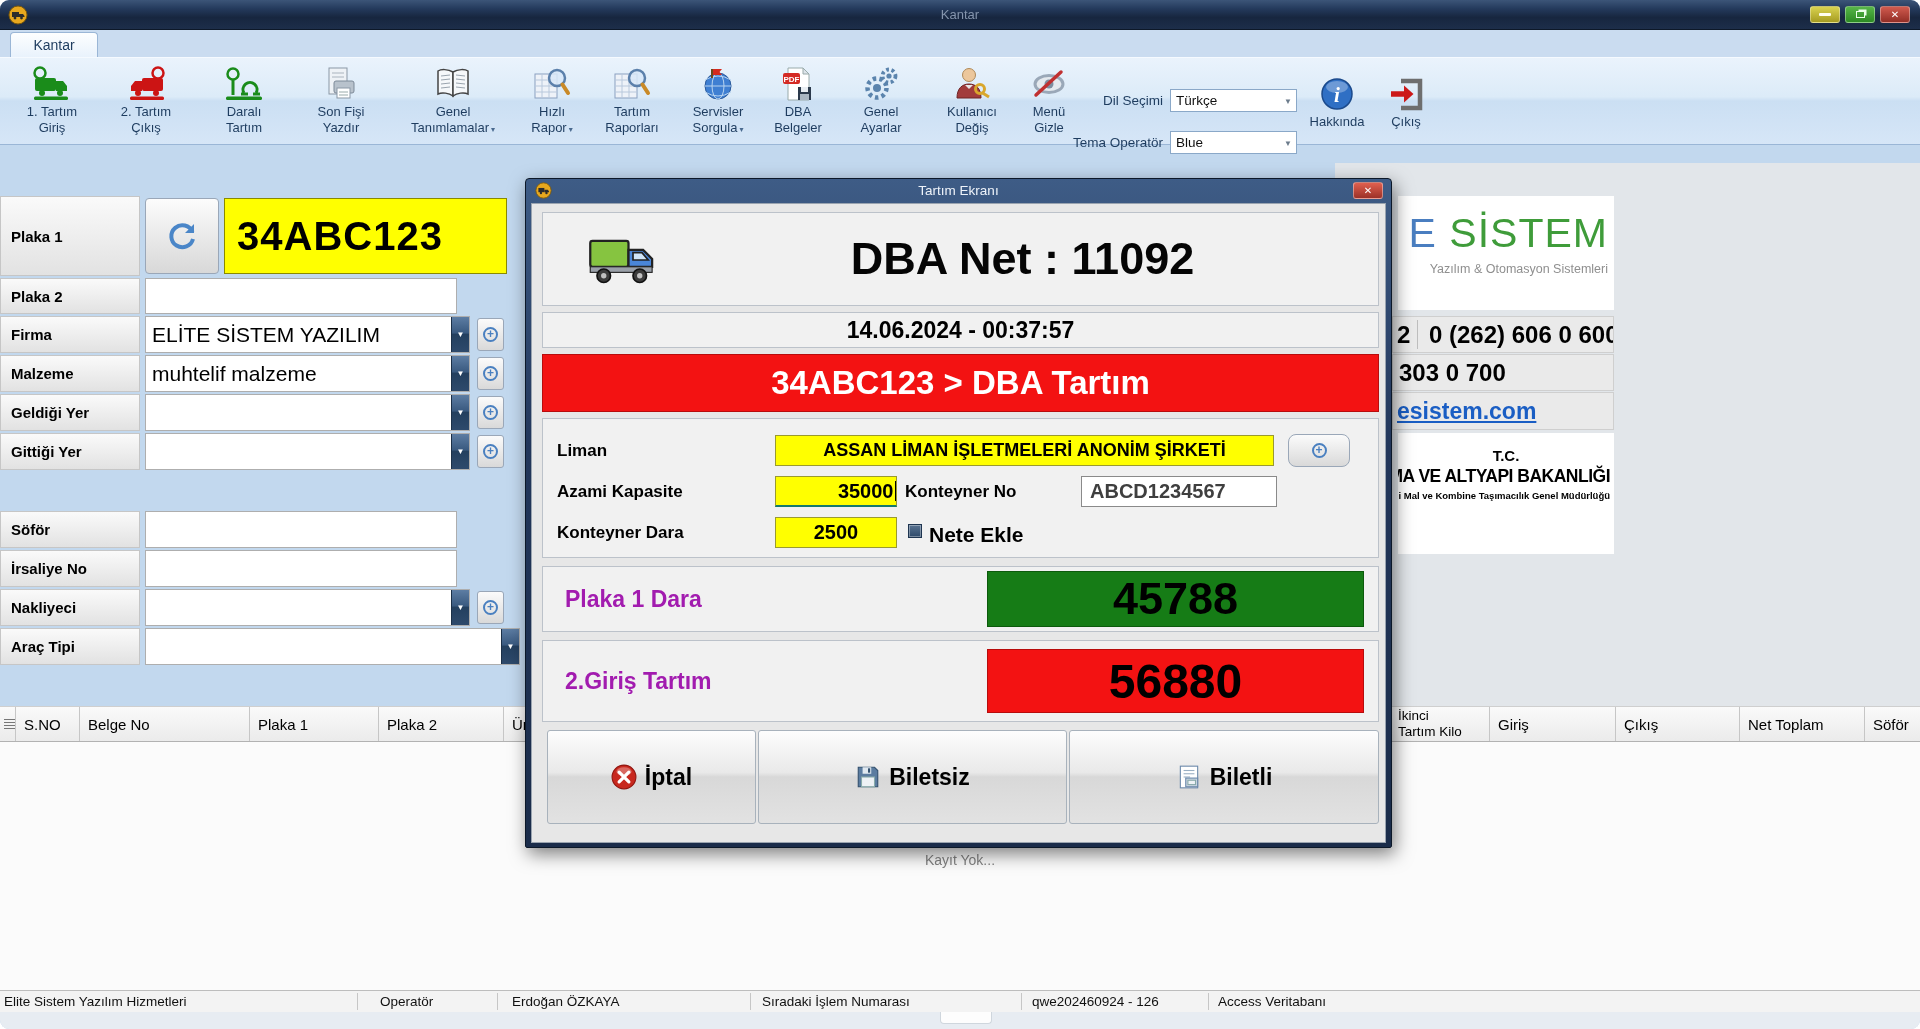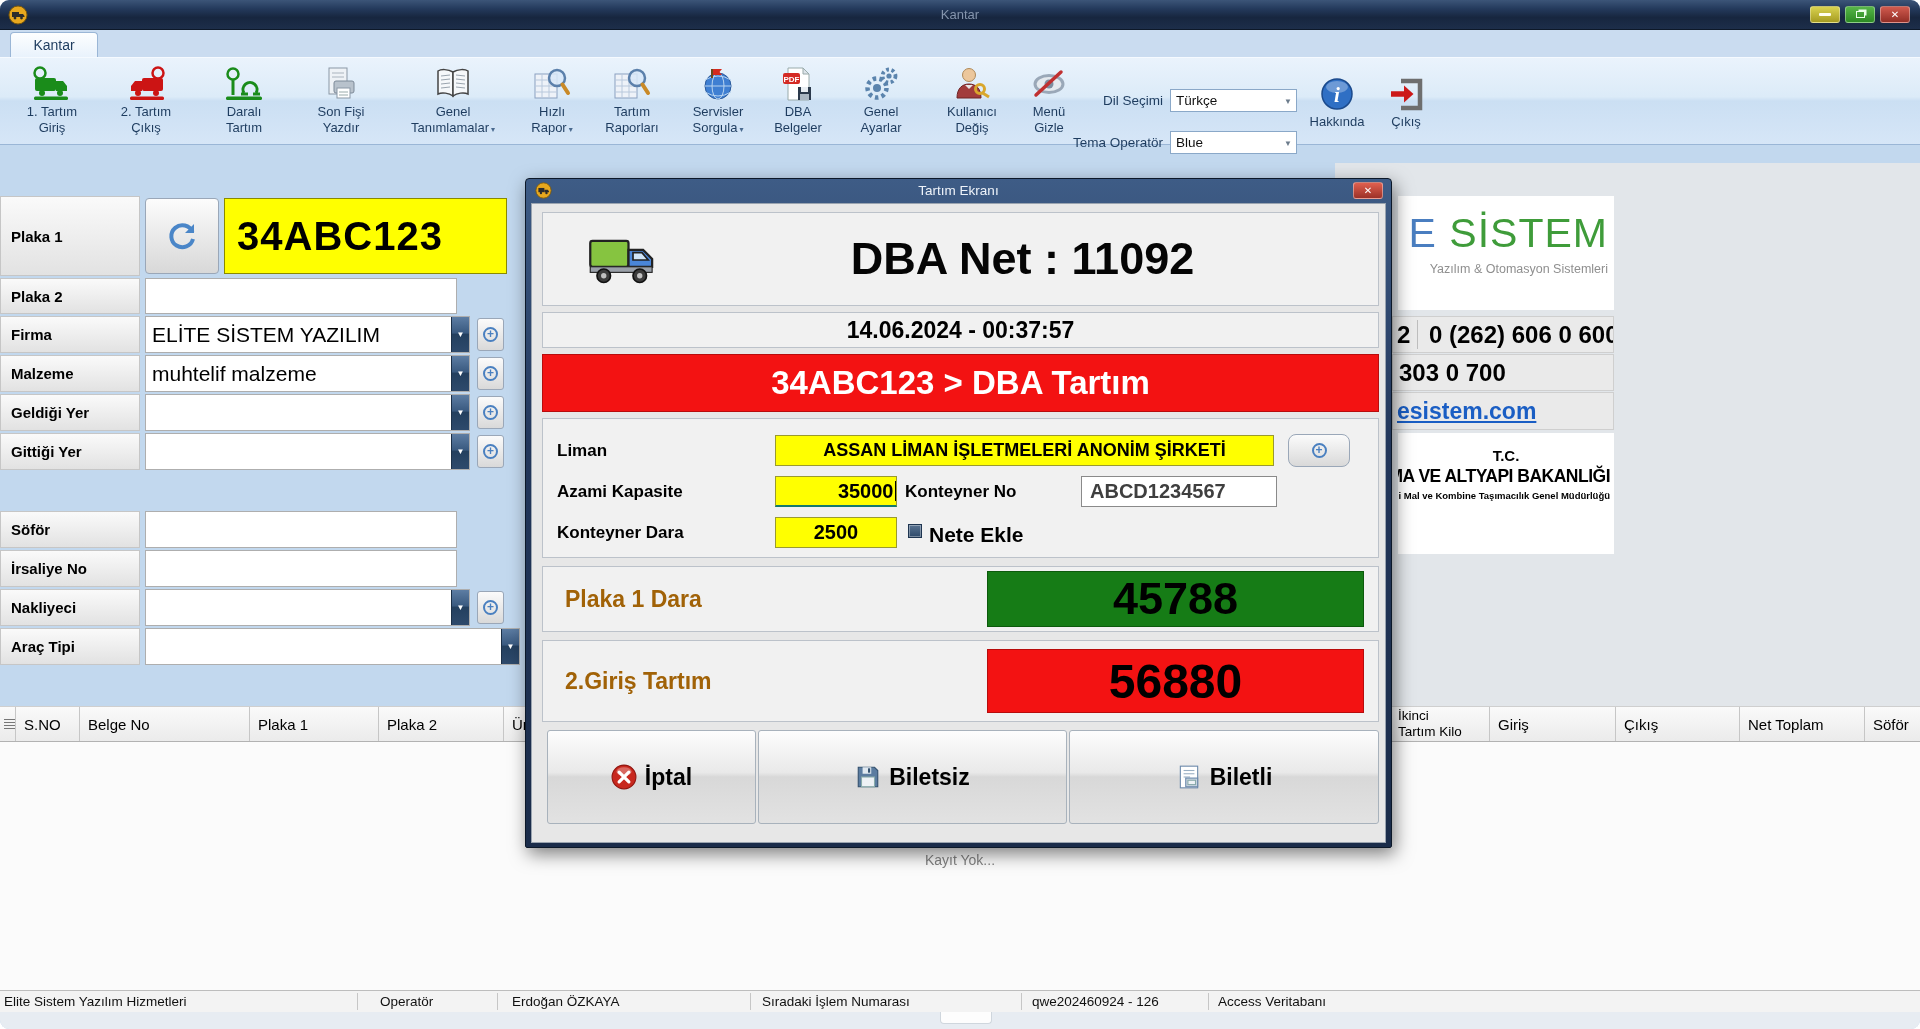--- a/index.html
+++ b/index.html
@@ -116,21 +116,21 @@
   .whinput { position:absolute; background:#fff; border:1px solid #8a8a8a; font-weight:bold; font-size:20px; color:#3f3f3f;
     display:flex; align-items:center; padding-left:8px; white-space:nowrap; overflow:hidden; }
   .dplus { position:absolute; background:linear-gradient(#fbfbfb,#d9d9d9); border:1px solid #9aa7b8; border-radius:8px;
     display:flex; align-items:center; justify-content:center; }
   .caret { display:inline-block; width:1.5px; height:20px; background:#000; margin-left:1px; }
   .focusline { border-bottom:2.5px solid #157a6e !important;justify-content:flex-end; }
   .chk { position:absolute; width:14px; height:14px; border:1px solid #1e3450;
     background:linear-gradient(#5a7492,#2e4a6a); box-shadow:inset 0 0 0 1px rgba(255,255,255,.35); }
   .chklbl { position:absolute; font-weight:bold; font-size:21px; color:#000; }
   .biglabel { position:absolute; left:22px; top:0; bottom:0; display:flex; align-items:center;
-    font-size:23px; font-weight:bold; color:#a16207; }
+    font-size:23px; font-weight:bold; color:#a21caf; }
   .valbox { position:absolute; display:flex; align-items:center; justify-content:center;
     font-size:45px; font-weight:bold; color:#000; }
   .dbtn { position:absolute; top:526px; height:94px; background:linear-gradient(#fdfdfd 0%,#e9e9e9 45%,#d8d8d8 50%,#e2e2e2 100%);
     border:1px solid #a8b2bc; border-radius:3px; display:flex; align-items:center; justify-content:center; gap:8px;
     font-size:23px; font-weight:bold; color:#000; }
 </style>
 </head>
 <body>
 
 <div class="screen">

